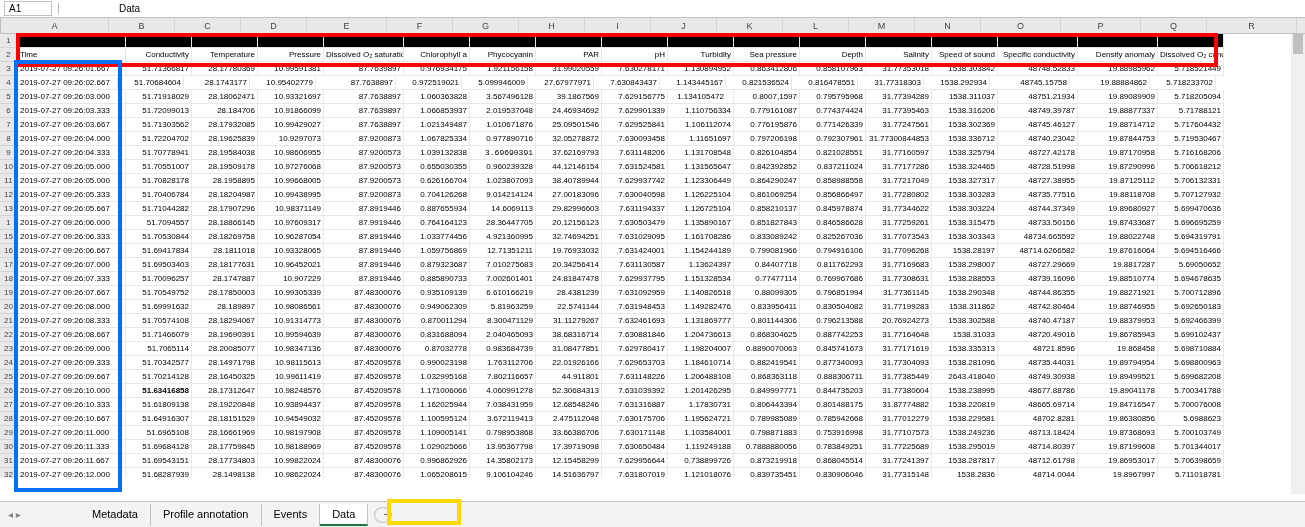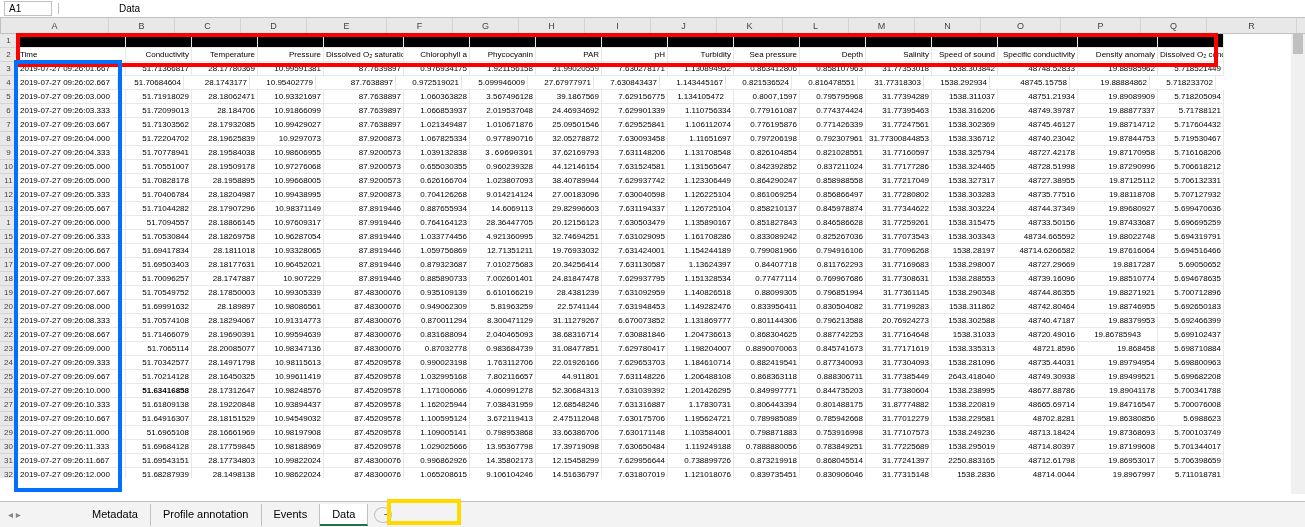--- a/index.html
+++ b/index.html
@@ -464,21 +464,21 @@
       <div class="data-row">
         <div class="row-num">21</div>
         <div class="cell left" style="width: 108px;">2019-07-27 09:26:08.333</div>
         <div class="cell" style="width: 66px;">51.70574108</div>
         <div class="cell" style="width: 66px;">28.18294067</div>
         <div class="cell" style="width: 66px;">10.91314773</div>
         <div class="cell" style="width: 80px;">87.48300076</div>
         <div class="cell" style="width: 66px;">0.870011294</div>
         <div class="cell" style="width: 66px;">8.300471129</div>
         <div class="cell" style="width: 66px;">31.11279267</div>
-        <div class="cell" style="width: 66px;">6.670073852</div>
+        <div class="cell" style="width: 66px;">7.632461693</div>
         <div class="cell" style="width: 66px;">1.131869777</div>
         <div class="cell" style="width: 66px;">0.801144306</div>
         <div class="cell" style="width: 66px;">0.796213588</div>
         <div class="cell" style="width: 66px;">20.76924273</div>
         <div class="cell" style="width: 66px;">1538.302588</div>
         <div class="cell" style="width: 80px;">48740.47187</div>
         <div class="cell" style="width: 80px;">19.88379953</div>
         <div class="cell" style="width: 66px;">5.692466399</div>
       </div>
       <div class="data-row">
@@ -491,21 +491,21 @@
         <div class="cell" style="width: 66px;">0.831688094</div>
         <div class="cell" style="width: 66px;">2.040465093</div>
         <div class="cell" style="width: 66px;">38.68316714</div>
         <div class="cell" style="width: 66px;">7.630881846</div>
         <div class="cell" style="width: 66px;">1.204736613</div>
         <div class="cell" style="width: 66px;">0.868304625</div>
         <div class="cell" style="width: 66px;">0.887742253</div>
         <div class="cell" style="width: 66px;">31.77164648</div>
         <div class="cell" style="width: 66px;">1538.31033</div>
         <div class="cell" style="width: 80px;">48720.49016</div>
-        <div class="cell" style="width: 80px; text-align: center;">19.86785943</div>
+        <div class="cell" style="width: 80px;">19.86785943</div>
         <div class="cell" style="width: 66px;">5.699102437</div>
       </div>
       <div class="data-row">
         <div class="row-num">23</div>
         <div class="cell left" style="width: 108px;">2019-07-27 09:26:09.000</div>
         <div class="cell" style="width: 66px;">51.7065114</div>
         <div class="cell" style="width: 66px;">28.20085077</div>
         <div class="cell" style="width: 66px;">10.98347136</div>
         <div class="cell" style="width: 80px;">87.48300076</div>
         <div class="cell" style="width: 66px;">0.87032778</div>
@@ -669,21 +669,21 @@
         <div class="cell" style="width: 66px;">10.99822024</div>
         <div class="cell" style="width: 80px;">87.48300076</div>
         <div class="cell" style="width: 66px;">0.996862926</div>
         <div class="cell" style="width: 66px;">14.35802173</div>
         <div class="cell" style="width: 66px;">12.15458299</div>
         <div class="cell" style="width: 66px;">7.629956644</div>
         <div class="cell" style="width: 66px;">0.738899726</div>
         <div class="cell" style="width: 66px;">0.873219918</div>
         <div class="cell" style="width: 66px;">0.868045514</div>
         <div class="cell" style="width: 66px;">31.77241397</div>
-        <div class="cell" style="width: 66px;">2250.883165</div>
+        <div class="cell" style="width: 66px;">1538.287817</div>
         <div class="cell" style="width: 80px;">48712.61798</div>
         <div class="cell" style="width: 80px;">19.86953017</div>
         <div class="cell" style="width: 66px;">5.706398659</div>
       </div>
       <div class="data-row">
         <div class="row-num">32</div>
         <div class="cell left" style="width: 108px;">2019-07-27 09:26:12.000</div>
         <div class="cell" style="width: 66px;">51.68287939</div>
         <div class="cell" style="width: 66px;">28.1498138</div>
         <div class="cell" style="width: 66px;">10.98622024</div>

